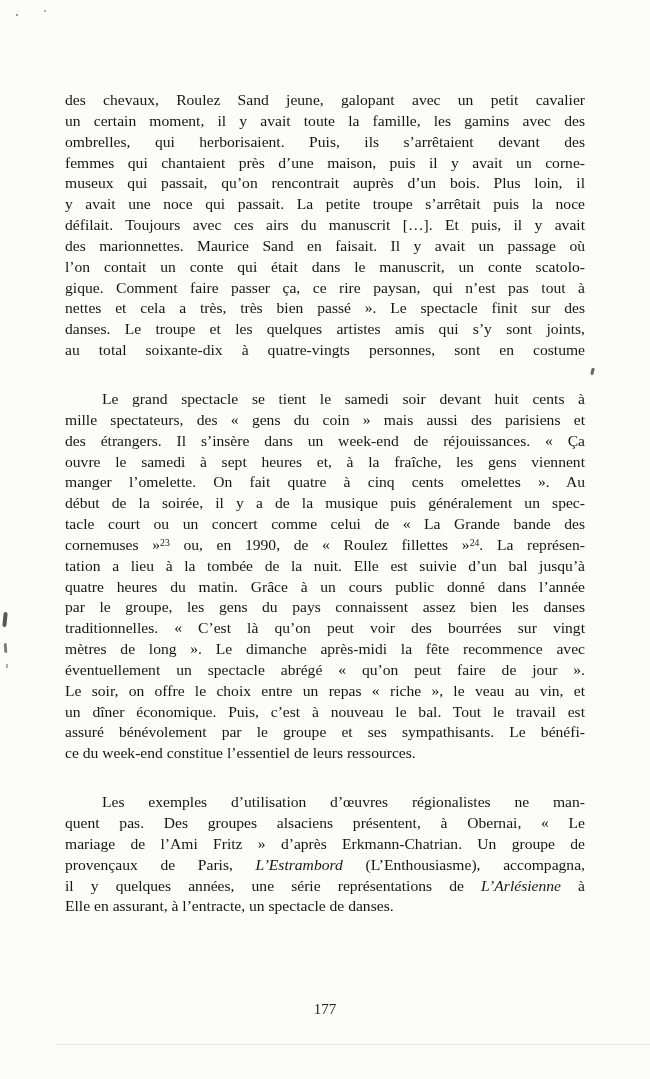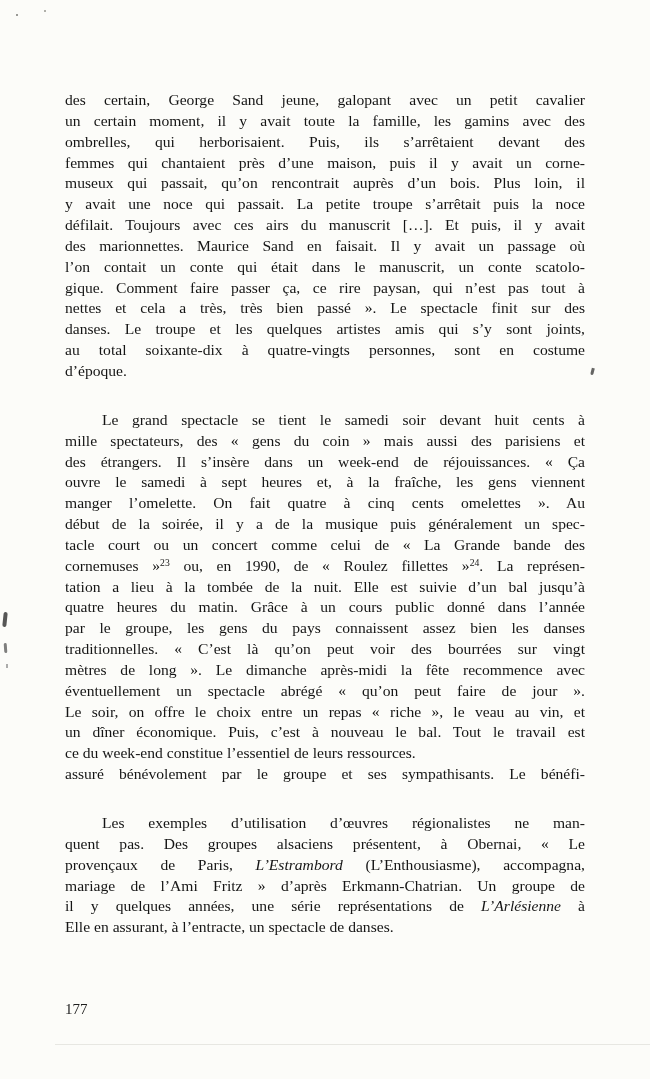--- a/index.html
+++ b/index.html
@@ -28,20 +28,21 @@
     font-size: 0.62em;
     line-height: 0;
     vertical-align: baseline;
     position: relative;
     top: -0.45em;
   }
   em { font-style: italic; }
   .pagenum {
     position: absolute;
     top: 1001px; left: 65px; width: 520px;
+    text-align: center;
     font-size: 15px;
     color: #1d1d1d;
     font-family: "Liberation Serif", serif;
   }
   
   .artifact { position: absolute; }
   .a1 { left: 3px; top: 612px; width: 4px; height: 15px; background: #3a3a3a; border-radius: 2px; opacity: .85; transform: rotate(6deg); }
   .a2 { left: 4px; top: 643px; width: 3px; height: 10px; background: #4a4a4a; border-radius: 2px; opacity: .7; transform: rotate(-4deg); }
   .a3 { left: 6px; top: 664px; width: 2px; height: 4px; background: #777; opacity: .6; }
   .a-comma { left: 591px; top: 368px; width: 3px; height: 7px; background: #3f3f3f; border-radius: 0 0 2px 2px; transform: rotate(14deg); opacity: .8; }
@@ -57,60 +58,59 @@
   <div class="artifact a-speck1"></div>
   <div class="artifact a-speck2"></div>
   <div class="artifact a1"></div>
   <div class="artifact a2"></div>
   <div class="artifact a3"></div>
   <div class="artifact a-comma"></div>
   <div class="artifact a-bottomline"></div>
 
   <div class="textblock" id="textblock">
       <div class="para">
-        <div class="line"><span>des certain, George Sand jeune, galopant avec un petit cavalier</span></div>
+        <div class="line"><span>des chevaux, Roulez Sand jeune, galopant avec un petit cavalier</span></div>
         <div class="line"><span>un certain moment, il y avait toute la famille, les gamins avec des</span></div>
         <div class="line"><span>ombrelles, qui herborisaient. Puis, ils s’arrêtaient devant des</span></div>
         <div class="line"><span>femmes qui chantaient près d’une maison, puis il y avait un corne-</span></div>
         <div class="line"><span>museux qui passait, qu’on rencontrait auprès d’un bois. Plus loin, il</span></div>
         <div class="line"><span>y avait une noce qui passait. La petite troupe s’arrêtait puis la noce</span></div>
         <div class="line"><span>défilait. Toujours avec ces airs du manuscrit […]. Et puis, il y avait</span></div>
         <div class="line"><span>des marionnettes. Maurice Sand en faisait. Il y avait un passage où</span></div>
         <div class="line"><span>l’on contait un conte qui était dans le manuscrit, un conte scatolo-</span></div>
         <div class="line"><span>gique. Comment faire passer ça, ce rire paysan, qui n’est pas tout à</span></div>
         <div class="line"><span>nettes et cela a très, très bien passé ». Le spectacle finit sur des</span></div>
         <div class="line"><span>danses. Le troupe et les quelques artistes amis qui s’y sont joints,</span></div>
         <div class="line"><span>au total soixante-dix à quatre-vingts personnes, sont en costume</span></div>
-        <div class="line lastline"><span>d’époque.</span></div>
       </div>
       <div class="para indent">
         <div class="line firstline"><span>Le grand spectacle se tient le samedi soir devant huit cents à</span></div>
         <div class="line"><span>mille spectateurs, des « gens du coin » mais aussi des parisiens et</span></div>
         <div class="line"><span>des étrangers. Il s’insère dans un week-end de réjouissances. « Ça</span></div>
         <div class="line"><span>ouvre le samedi à sept heures et, à la fraîche, les gens viennent</span></div>
         <div class="line"><span>manger l’omelette. On fait quatre à cinq cents omelettes ». Au</span></div>
         <div class="line"><span>début de la soirée, il y a de la musique puis généralement un spec-</span></div>
         <div class="line"><span>tacle court ou un concert comme celui de « La Grande bande des</span></div>
         <div class="line"><span>cornemuses »</span><sup>23</sup><span> ou, en 1990, de « Roulez fillettes »</span><sup>24</sup><span>. La représen-</span></div>
         <div class="line"><span>tation a lieu à la tombée de la nuit. Elle est suivie d’un bal jusqu’à</span></div>
         <div class="line"><span>quatre heures du matin. Grâce à un cours public donné dans l’année</span></div>
         <div class="line"><span>par le groupe, les gens du pays connaissent assez bien les danses</span></div>
         <div class="line"><span>traditionnelles. « C’est là qu’on peut voir des bourrées sur vingt</span></div>
         <div class="line"><span>mètres de long ». Le dimanche après-midi la fête recommence avec</span></div>
         <div class="line"><span>éventuellement un spectacle abrégé « qu’on peut faire de jour ».</span></div>
         <div class="line"><span>Le soir, on offre le choix entre un repas « riche », le veau au vin, et</span></div>
         <div class="line"><span>un dîner économique. Puis, c’est à nouveau le bal. Tout le travail est</span></div>
+        <div class="line"><span>assuré bénévolement par le groupe et ses sympathisants. Le bénéfi-</span></div>
         <div class="line lastline"><span>ce du week-end constitue l’essentiel de leurs ressources.</span></div>
-        <div class="line"><span>assuré bénévolement par le groupe et ses sympathisants. Le bénéfi-</span></div>
       </div>
       <div class="para indent">
         <div class="line firstline"><span>Les exemples d’utilisation d’œuvres régionalistes ne man-</span></div>
         <div class="line"><span>quent pas. Des groupes alsaciens présentent, à Obernai, « Le</span></div>
+        <div class="line"><span>mariage de l’Ami Fritz » d’après Erkmann-Chatrian. Un groupe de</span></div>
         <div class="line"><span>provençaux de Paris, </span><em>L’Estrambord</em><span> (L’Enthousiasme), accompagna,</span></div>
-        <div class="line"><span>mariage de l’Ami Fritz » d’après Erkmann-Chatrian. Un groupe de</span></div>
         <div class="line"><span>il y quelques années, une série représentations de </span><em>L’Arlésienne</em><span> à</span></div>
         <div class="line lastline"><span>Elle en assurant, à l’entracte, un spectacle de danses.</span></div>
       </div>
     </div>
 
   <div class="pagenum">177</div>
 
 </div>
 
 </body></html>

